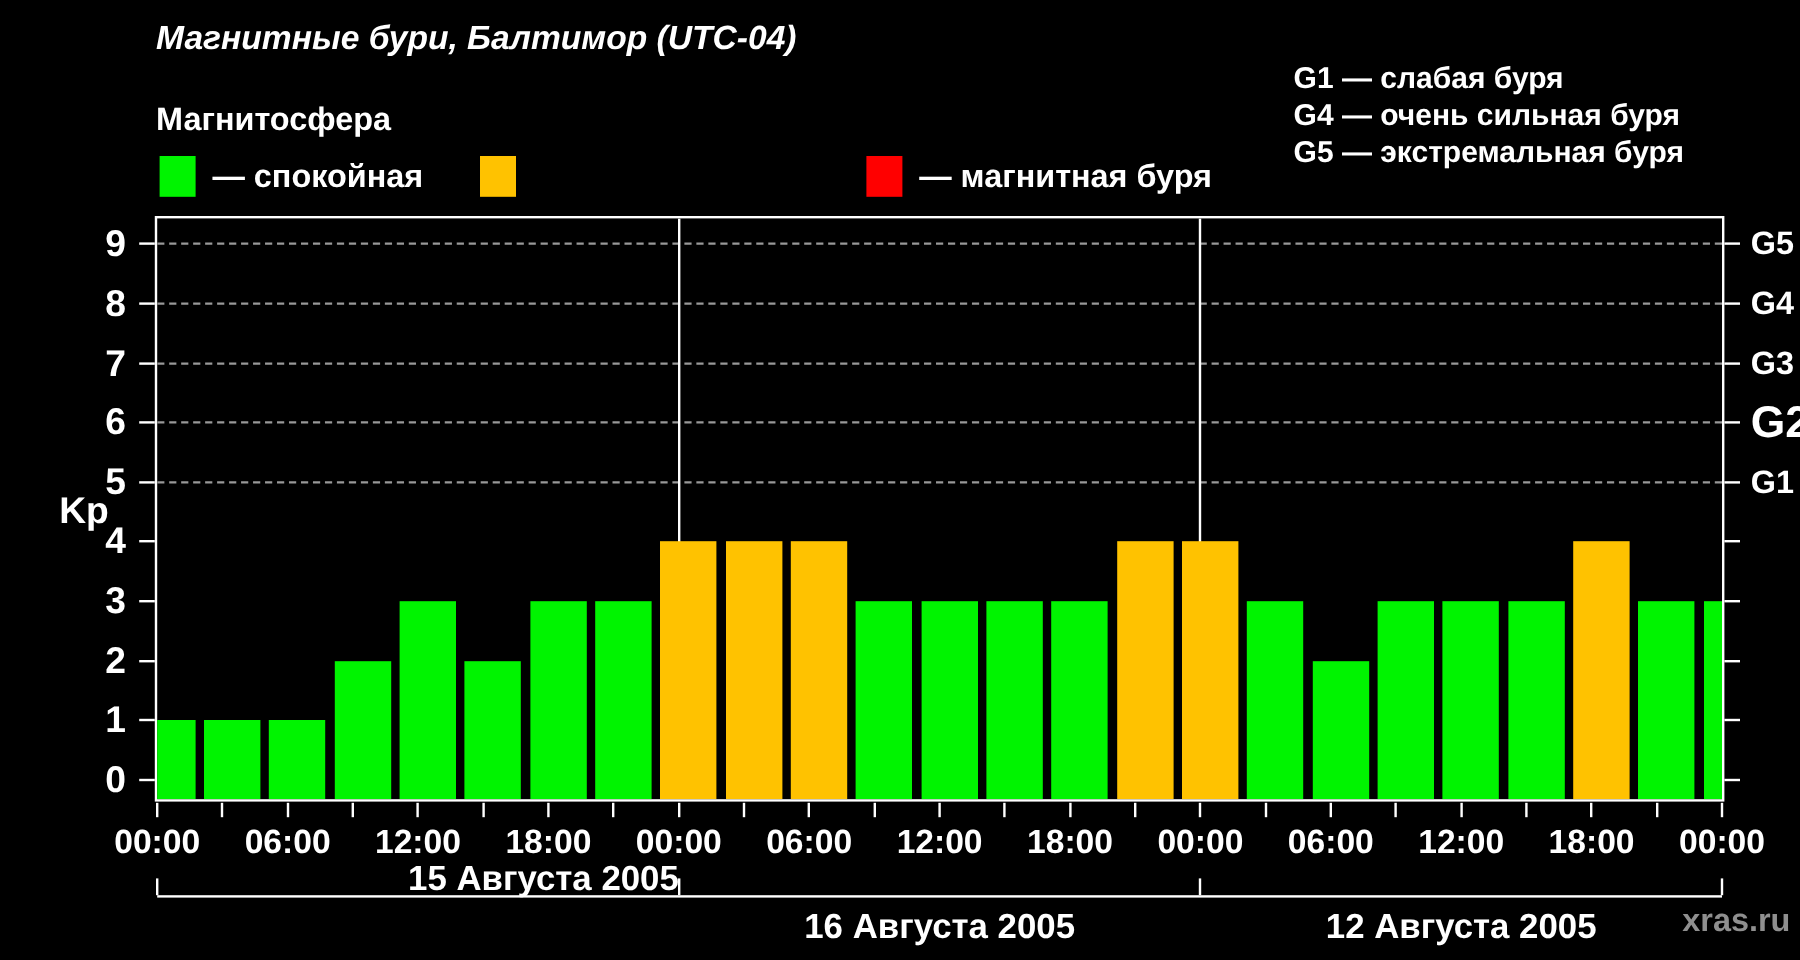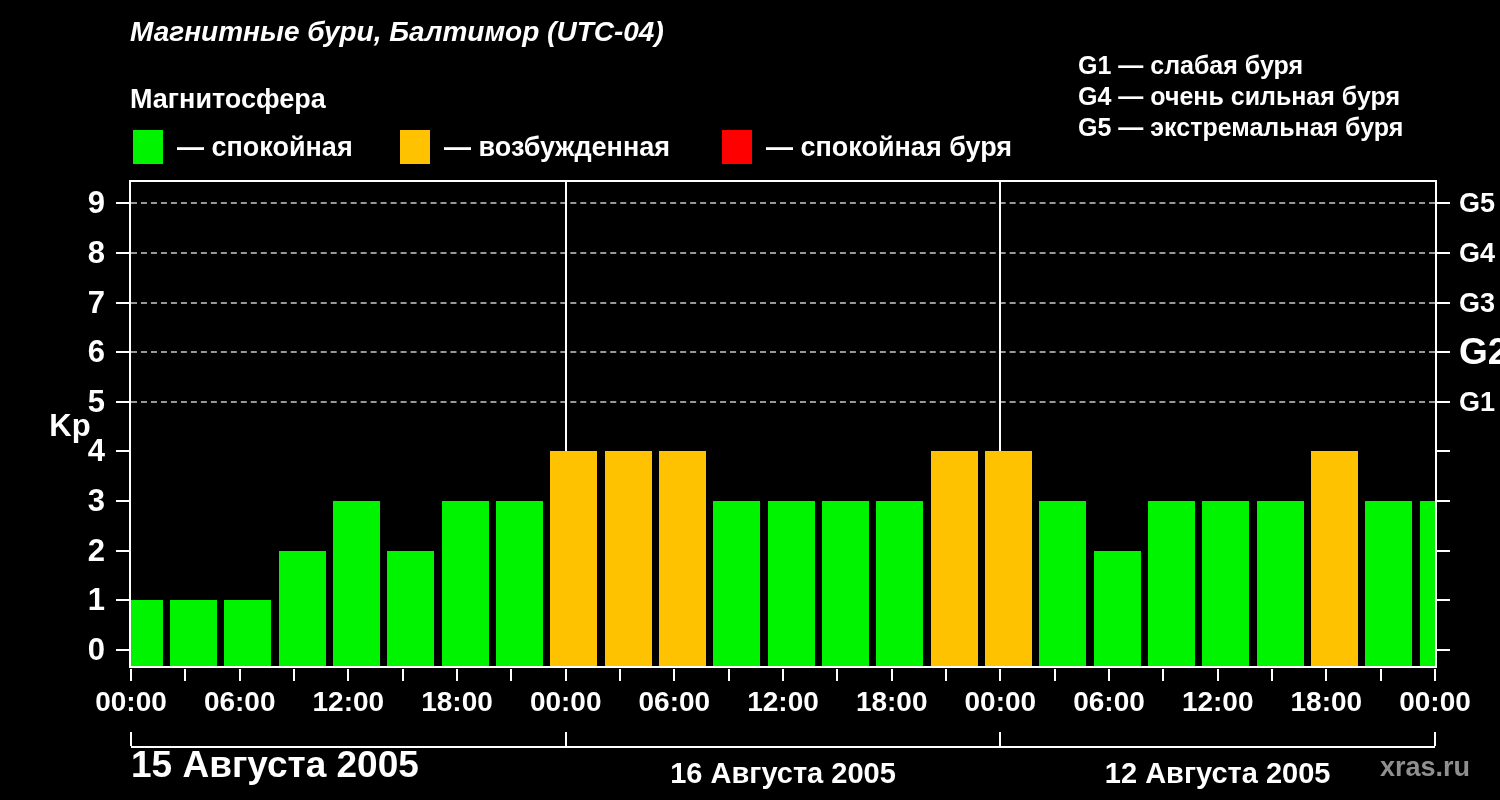--- a/index.html
+++ b/index.html
@@ -8,42 +8,41 @@
   .abs{position:absolute;white-space:nowrap;}
   #page-title{left:130px;top:16px;font-size:28px;font-style:italic;}
   #chart-subtitle{left:130px;top:84px;font-size:27px;}
   .legend-item{top:130px;display:flex;align-items:center;gap:14px;}
   .legend-swatch{width:30px;height:34px;display:inline-block;}
   .legend-label{font-size:27px;}
   #g-legend{left:1078px;top:10px;font-size:25px;line-height:31px;margin-top:40px;}
   #plot-frame{left:129px;top:180px;width:1304px;height:484px;border:2px solid #fff;}
   #plot-clip{left:131px;top:182px;width:1304px;height:484px;overflow:hidden;}
   #kp-label{left:35px;top:408px;width:70px;text-align:center;font-size:31px;}
-  #watermark{left:1358px;top:752px;width:134px;text-align:center;font-size:27px;color:#8f8f8f;}
+  #watermark{left:1358px;top:752px;width:134px;text-align:right;font-size:27px;color:#8f8f8f;}
 </style>
 </head>
 <body>
 
 <div id="stage">
 
   <div class="abs" id="page-title">Магнитные бури, Балтимор (UTC-04)</div>
 
   <div class="abs" id="chart-subtitle">Магнитосфера</div>
 
   <div class="abs legend-item" style="left:133px;">
     <span class="legend-swatch" style="background: rgb(0, 244, 0);"></span>
     <span class="legend-label">— спокойная</span>
   </div>
   <div class="abs legend-item" style="left:400px;">
     <span class="legend-swatch" style="background: rgb(255, 194, 0);"></span>
-    <span class="legend-label">— возбужденная</span>
   </div>
   <div class="abs legend-item" style="left:722px;">
     <span class="legend-swatch" style="background: rgb(255, 0, 0);"></span>
-    <span class="legend-label">— спокойная буря</span>
+    <span class="legend-label">— магнитная буря</span>
   </div>
 
   <div class="abs" id="g-legend">
     <div>G1 — слабая буря</div>
     <div>G4 — очень сильная буря</div>
     <div>G5 — экстремальная буря</div>
   </div>
 
   <div class="abs" id="kp-label">Kp</div>
 
@@ -154,19 +153,19 @@
       <div class="abs" style="left: 1325.33px; top: 669px; width: 2px; height: 12px; background: rgb(255, 255, 255);"></div>
       <div class="abs" style="left: 1269.3px; top: 686px; width: 114px; text-align: center; font-size: 28px; line-height: 32px;">18:00</div>
       <div class="abs" style="left: 1379.67px; top: 669px; width: 2px; height: 12px; background: rgb(255, 255, 255);"></div>
       <div class="abs" style="left: 1434px; top: 669px; width: 2px; height: 12px; background: rgb(255, 255, 255);"></div>
       <div class="abs" style="left: 1378px; top: 686px; width: 114px; text-align: center; font-size: 28px; line-height: 32px;">00:00</div>
       <div class="abs" style="left: 131px; top: 746px; width: 1304px; height: 2px; background: rgb(255, 255, 255);"></div>
       <div class="abs" style="left: 130px; top: 732px; width: 2px; height: 14px; background: rgb(255, 255, 255);"></div>
       <div class="abs" style="left: 564.7px; top: 732px; width: 2px; height: 14px; background: rgb(255, 255, 255);"></div>
       <div class="abs" style="left: 999.3px; top: 732px; width: 2px; height: 14px; background: rgb(255, 255, 255);"></div>
       <div class="abs" style="left: 1434px; top: 732px; width: 2px; height: 14px; background: rgb(255, 255, 255);"></div>
-      <div class="abs" style="left: 131px; top: 748px; width: 434.7px; text-align: left; font-size: 37px; line-height: 34px;">15 Августа 2005</div>
+      <div class="abs" style="left: 131px; top: 716px; width: 434.7px; text-align: right; font-size: 29px; line-height: 34px;">15 Августа 2005</div>
       <div class="abs" style="left: 565.7px; top: 756px; width: 434.7px; text-align: center; font-size: 29px; line-height: 34px;">16 Августа 2005</div>
       <div class="abs" style="left: 1000.3px; top: 756px; width: 434.7px; text-align: center; font-size: 29px; line-height: 34px;">12 Августа 2005</div>
     </div>
 
   <div class="abs" id="watermark">xras.ru</div>
 </div>
 
 </body></html>

